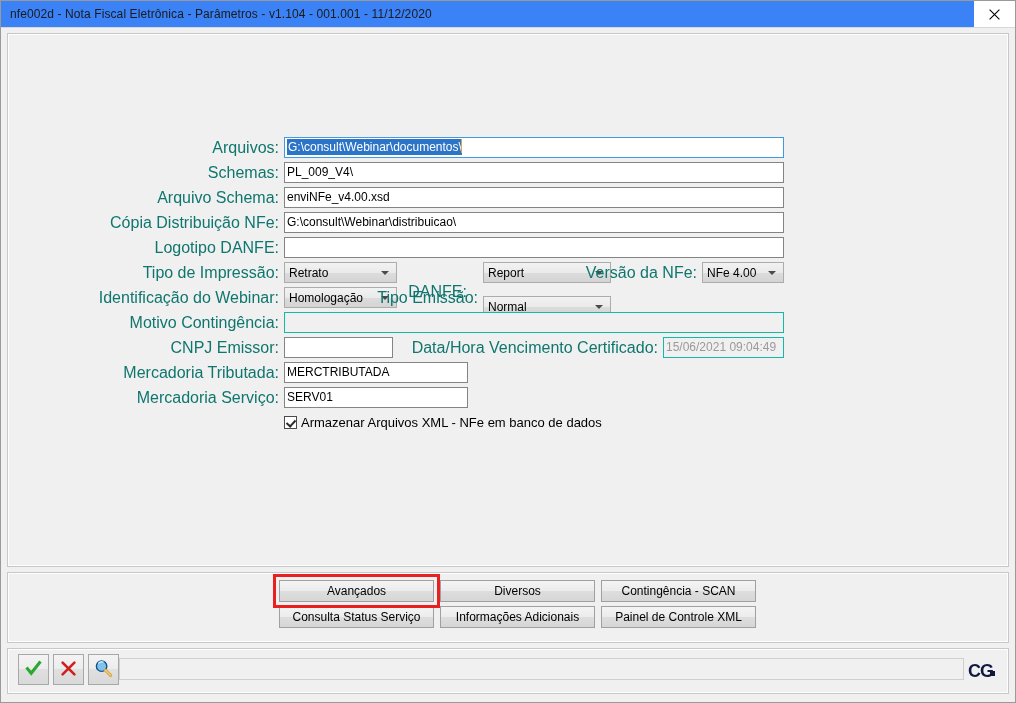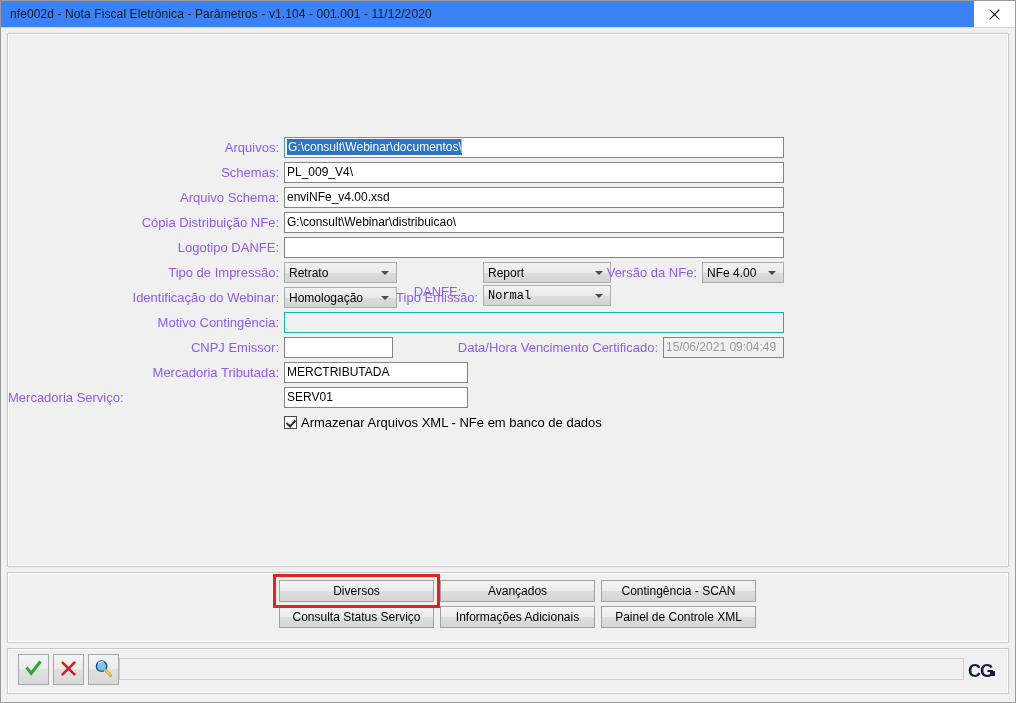--- a/index.html
+++ b/index.html
@@ -98,22 +98,22 @@
   }
   .row {
     position: absolute;
     display: flex;
     align-items: center;
     height: 21px;
     white-space: nowrap;
   }
   .lbl {
     text-align: right;
-    font-size: 13px;
-    color: #8b5cf6;
+    font-size: 16px;
+    color: #0f766e;
     padding-right: 5px;
     line-height: 21px;
     white-space: nowrap;
   }
 
   
   .tf {
     height: 21px;
     box-sizing: border-box;
     border: 1px solid #848484;
@@ -383,21 +383,21 @@
           <span class="lbl">Identificação do Webinar:</span>
         </div>
         <div class="combo" style="position:absolute; left:276px; top:253px; width:113px;">
           <span>Homologação</span>
           <span class="arrow"></span>
         </div>
 
         <div class="row" style="left:389px; top:253px; width:86px; justify-content:flex-end;">
           <span class="lbl">Tipo Emissão:</span>
         </div>
-        <div class="combo" style="position:absolute; left:475px; top:251px; width:128px;font-family:Liberation Mono, monospace;">
+        <div class="combo" style="position:absolute; left:475px; top:262px; width:128px;">
           <span>Normal</span>
           <span class="arrow"></span>
         </div>
 
         <div class="row" style="left:0; top:278px; width:276px; justify-content:flex-end;">
           <span class="lbl">Motivo Contingência:</span>
         </div>
         <div class="tf disabled" style="position:absolute; left:276px; top:278px; width:500px;">
           <span></span>
         </div>
@@ -416,39 +416,39 @@
           <span>15/06/2021 09:04:49</span>
         </div>
 
         <div class="row" style="left:0; top:328px; width:276px; justify-content:flex-end;">
           <span class="lbl">Mercadoria Tributada:</span>
         </div>
         <div class="tf" style="position:absolute; left:276px; top:328px; width:184px;">
           <span>MERCTRIBUTADA</span>
         </div>
 
-        <div class="row" style="left:0; top:353px; width:276px; ">
+        <div class="row" style="left:0; top:353px; width:276px; justify-content:flex-end;">
           <span class="lbl">Mercadoria Serviço:</span>
         </div>
         <div class="tf" style="position:absolute; left:276px; top:353px; width:184px;">
           <span>SERV01</span>
         </div>
 
         <div class="cbrow" style="left:276px; top:379px;">
           <span class="cbox"></span>
           <span class="cblabel">Armazenar Arquivos XML - NFe em banco de dados</span>
         </div>
 
       </div>
     </div>
 
     <div class="panel panel-buttons">
       <div class="btn-grid">
+        <div class="btn">Avançados</div>
         <div class="btn">Diversos</div>
-        <div class="btn">Avançados</div>
         <div class="btn">Contingência - SCAN</div>
         <div class="btn">Consulta Status Serviço</div>
         <div class="btn">Informações Adicionais</div>
         <div class="btn">Painel de Controle XML</div>
       </div>
       <div class="redbox"></div>
     </div>
 
     <div class="panel-status">
       <div class="tools">

